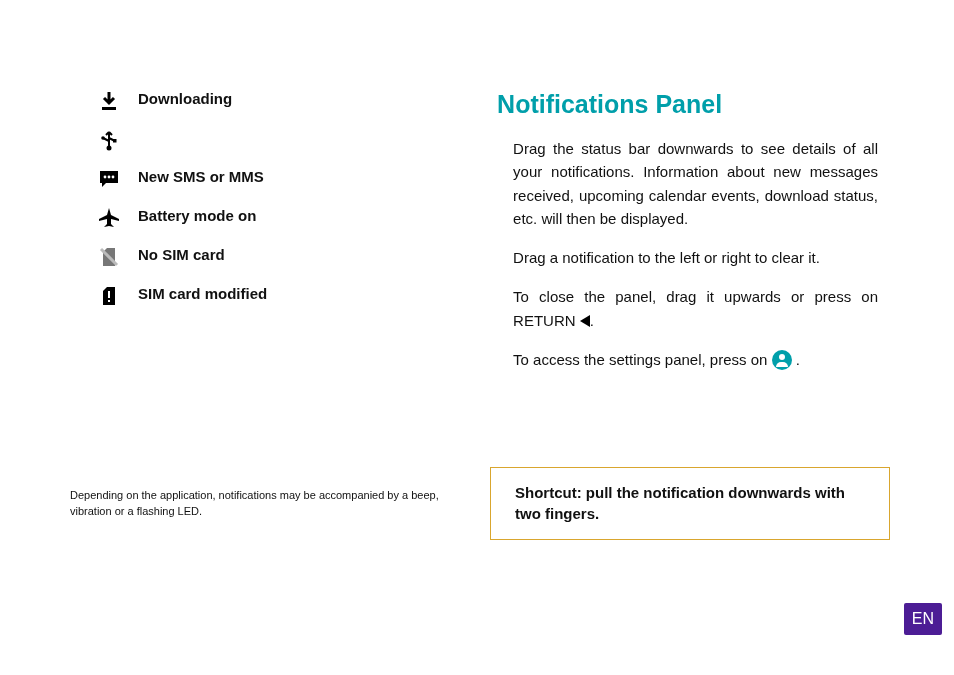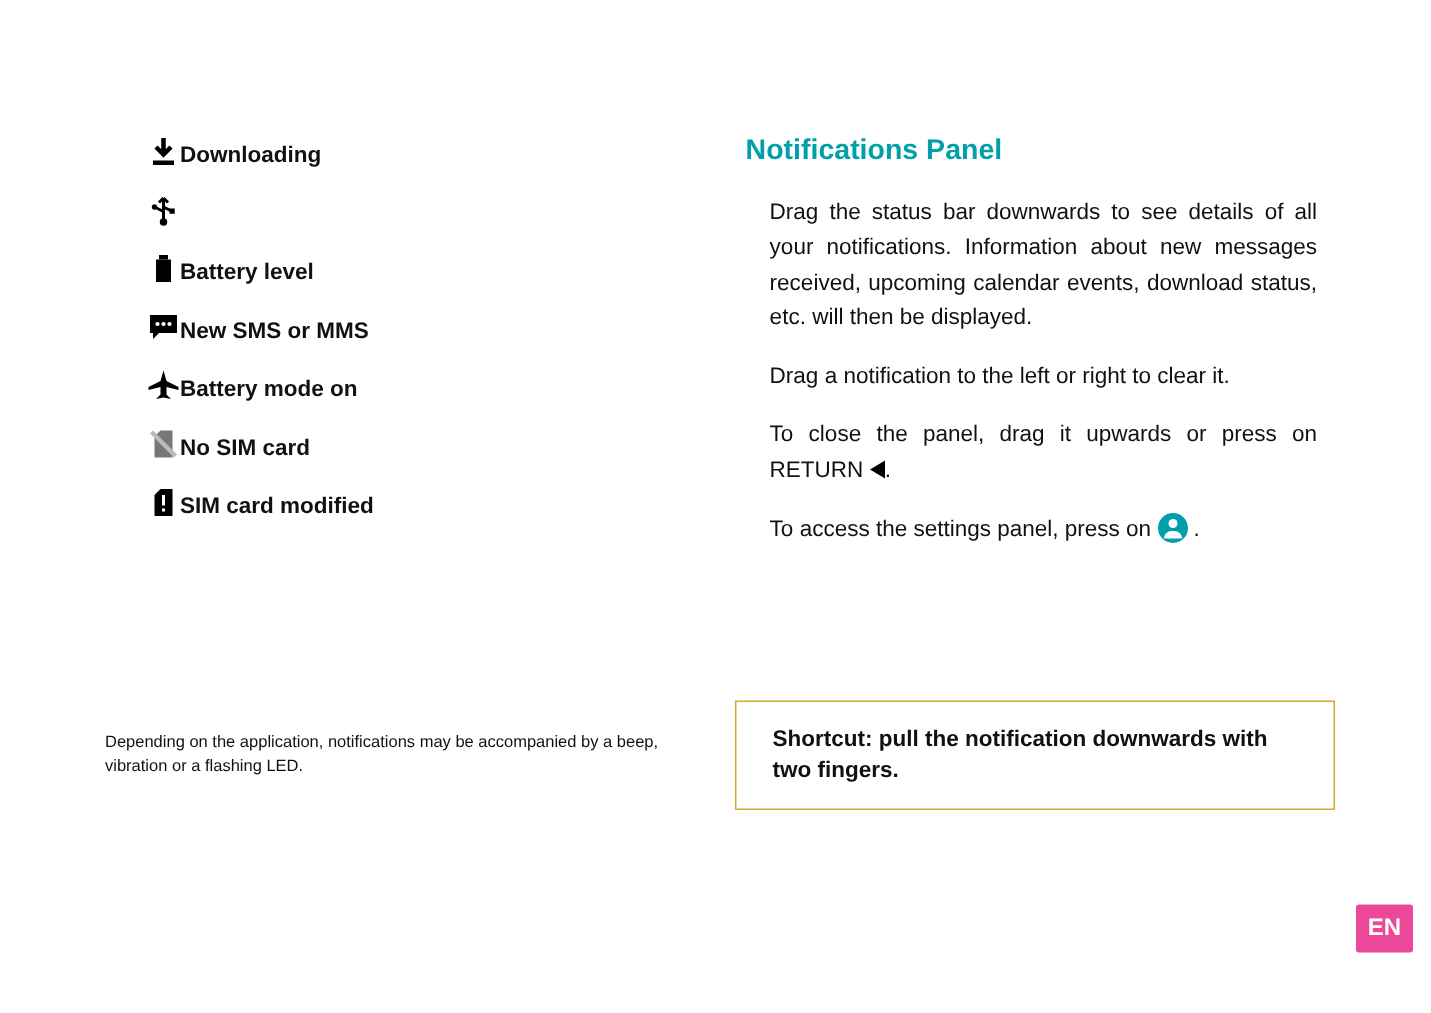--- a/index.html
+++ b/index.html
@@ -1,34 +1,34 @@
 <!DOCTYPE html>
 <html><head>
 <meta charset="utf-8">
 <style>
   html,body{margin:0;padding:0;background:#fff;font-family:Arial,Helvetica,sans-serif;color:#111}
   .page{width:954px;height:675px;position:relative;box-sizing:border-box;padding:90px 60px 40px 70px}
   .cols{display:flex;gap:50px}
   .left{width:380px}
   .right{width:400px}
   .icon-list{display:flex;flex-direction:column;gap:17px;margin-left:28px}
-  .row{display:flex;align-items:flex-end;}
+  .row{display:flex;align-items:flex-start;gap:18px}
   .ic{width:22px;height:22px;display:flex;align-items:center;justify-content:center}
   .lbl{font-size:15px;font-weight:600;color:#111}
   .foot-left{position:absolute;left:70px;bottom:155px;width:380px;font-size:11px;color:#111;line-height:1.45}
-  h2{color:#009faa;font-size:19px;font-weight:700;margin:0 0 18px 0}
+  h2{color:#009faa;font-size:25px;font-weight:700;margin:0 0 18px 0}
   .body{font-size:15px;line-height:1.55;color:#111;text-align:justify}
   .body p{margin:16px}
   .inline-ic{display:inline-block;vertical-align:middle;width:20px;height:16px;position:relative;top:-2px}
   .tri{display:inline-block;width:0;height:0;border-top:6px solid transparent;border-bottom:6px solid transparent;border-right:10px solid #000;vertical-align:middle;position:relative;top:-1px}
   .avatar-ic{display:inline-block;width:20px;height:20px;border-radius:50%;background:#009faa;vertical-align:middle;position:relative;top:-1px}
   .avatar-ic::before{content:"";position:absolute;top:4px;left:7px;width:6px;height:6px;border-radius:50%;background:#fff}
   .avatar-ic::after{content:"";position:absolute;bottom:3px;left:4px;width:12px;height:5px;border-radius:6px 6px 0 0;background:#fff}
   .shortcut{position:absolute;left:490px;bottom:135px;width:400px;border:1.5px solid #d9a62e;padding:14px 24px;box-sizing:border-box;font-size:15px;font-weight:600;color:#111;line-height:1.45}
-  .lang{position:absolute;right:12px;bottom:40px;background:#ec4899;color:#fff;font-weight:700;font-size:16px;padding:7px 8px;border-radius:2px}
+  .lang{position:absolute;right:12px;bottom:40px;background:#4c1d95;color:#fff;font-weight:400;font-size:16px;padding:7px 8px;border-radius:2px}
   svg{display:block}
 </style>
 </head>
 <body>
 
 <div class="page">
   <div class="cols">
 
     <div class="left">
       <div class="icon-list">
@@ -47,29 +47,20 @@
           <span class="ic">
             <svg width="20" height="22" viewBox="0 0 20 22">
                 <circle cx="10" cy="19" r="2.5" fill="#000"></circle>
                 <path d="M10 19 L10 3 M10 3 L7 6 M10 3 L13 6 M10 12 L4 9 M10 9 L16 12" stroke="#000" stroke-width="2" fill="none"></path>
                 <circle cx="4" cy="9" r="1.8" fill="#000"></circle>
                 <rect x="14" y="10" width="3.5" height="3.5" fill="#000"></rect>
               </svg>
           </span>
         </div>
 
-        <div class="row">
-          <span class="ic">
-            <svg width="20" height="22" viewBox="0 0 20 22">
-                <rect x="7" y="2" width="6" height="3" fill="#000"></rect>
-                <rect x="5" y="5" width="10" height="15" fill="#000"></rect>
-              </svg>
-          </span>
-          <span class="lbl">Battery level</span>
-        </div>
 
         <div class="row">
           <span class="ic">
             <svg width="22" height="20" viewBox="0 0 22 20">
                 <path d="M2 2 H20 V14 H8 L4 18 V14 H2 Z" fill="#000"></path>
                 <circle cx="7" cy="8" r="1.4" fill="#fff"></circle>
                 <circle cx="11" cy="8" r="1.4" fill="#fff"></circle>
                 <circle cx="15" cy="8" r="1.4" fill="#fff"></circle>
               </svg>
           </span>

